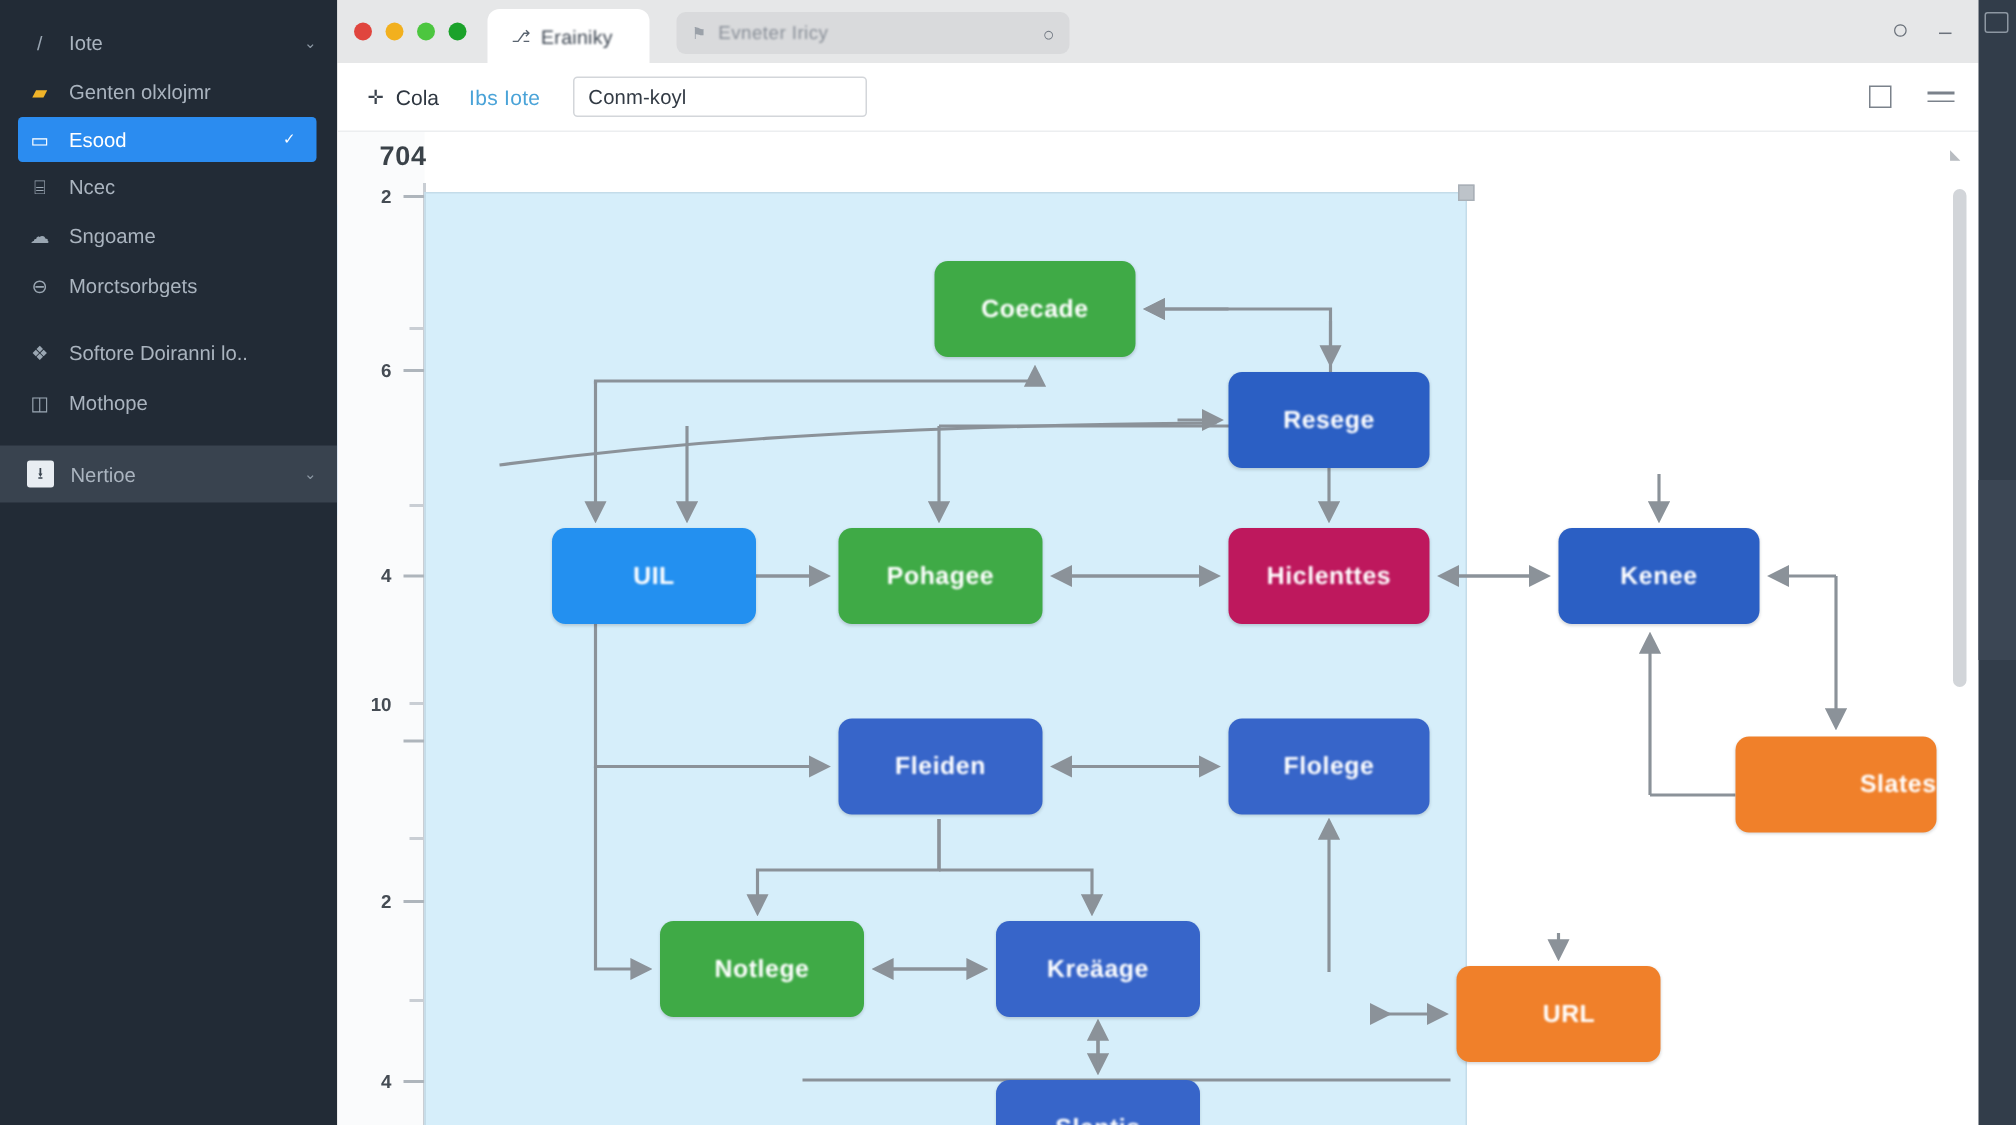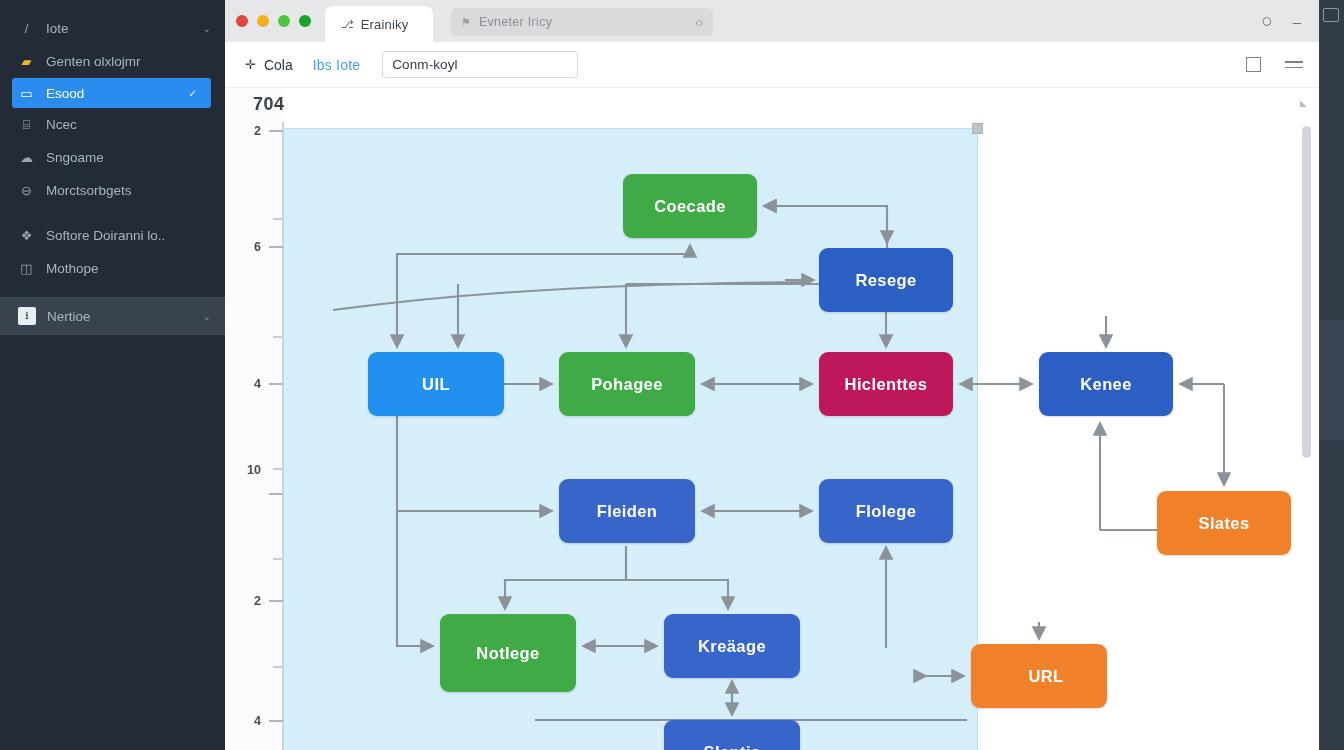--- a/index.html
+++ b/index.html
@@ -447,24 +447,24 @@
           </div>
           <div class="node" style="left: 814px; top: 264px; width: 134px; height: 64px; background: rgb(43, 95, 196);">
             <span>Kenee</span>
           </div>
           <div class="node" style="left: 334px; top: 391px; width: 136px; height: 64px; background: rgb(55, 101, 201);">
             <span>Fleiden</span>
           </div>
           <div class="node" style="left: 594px; top: 391px; width: 134px; height: 64px; background: rgb(55, 101, 201);">
             <span>Flolege</span>
           </div>
-          <div class="node" style="left: 932px; top: 403px; width: 134px; height: 64px; background: rgb(240, 128, 42);">
+          <div class="node" style="left: 932px; top: 403px; width: 134px; height: 64px; background: rgb(240, 128, 42); justify-content: flex-end;">
             <span>Slates</span>
           </div>
-          <div class="node" style="left: 215px; top: 526px; width: 136px; height: 78px; background: rgb(63, 170, 70);">
+          <div class="node" style="left: 215px; top: 526px; width: 136px; height: 64px; background: rgb(63, 170, 70);">
             <span>Notlege</span>
           </div>
           <div class="node" style="left: 439px; top: 526px; width: 136px; height: 64px; background: rgb(55, 101, 201);">
             <span>Kreäage</span>
           </div>
           <div class="node" style="left: 746px; top: 556px; width: 136px; height: 64px; background: rgb(240, 128, 42); padding-left: 14px;">
             <span>URL</span>
           </div>
           <div class="node" style="left: 439px; top: 632px; width: 136px; height: 64px; background: rgb(55, 101, 201);">
             <span>Slantis</span>

